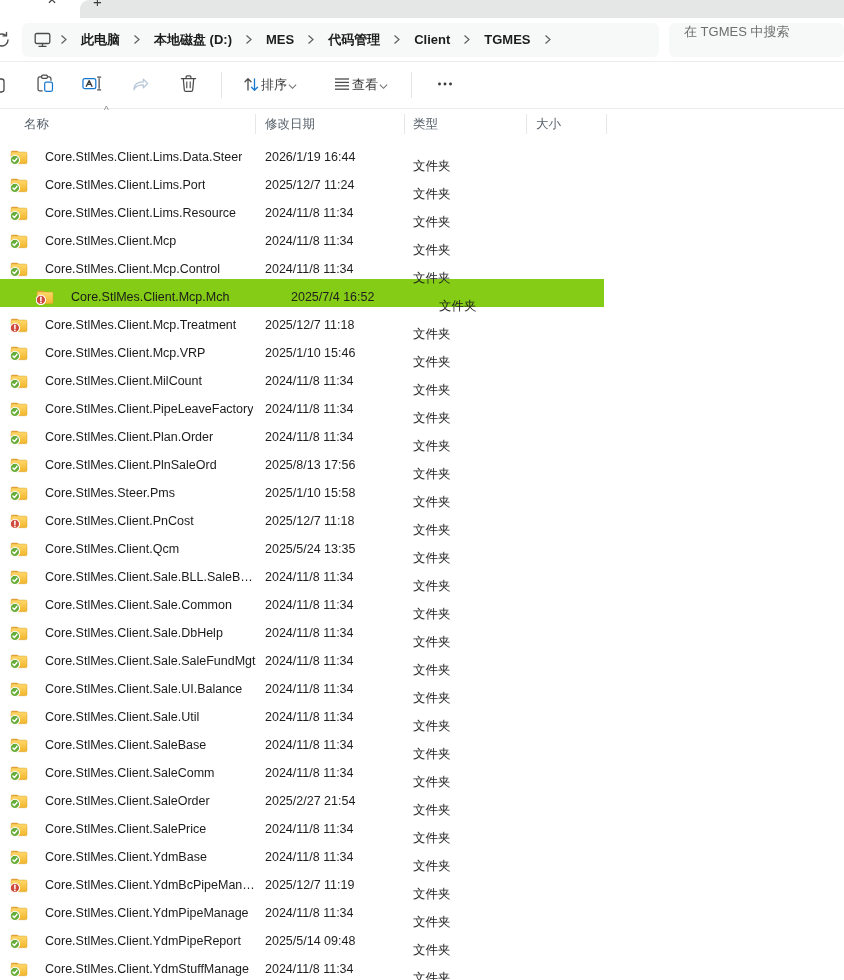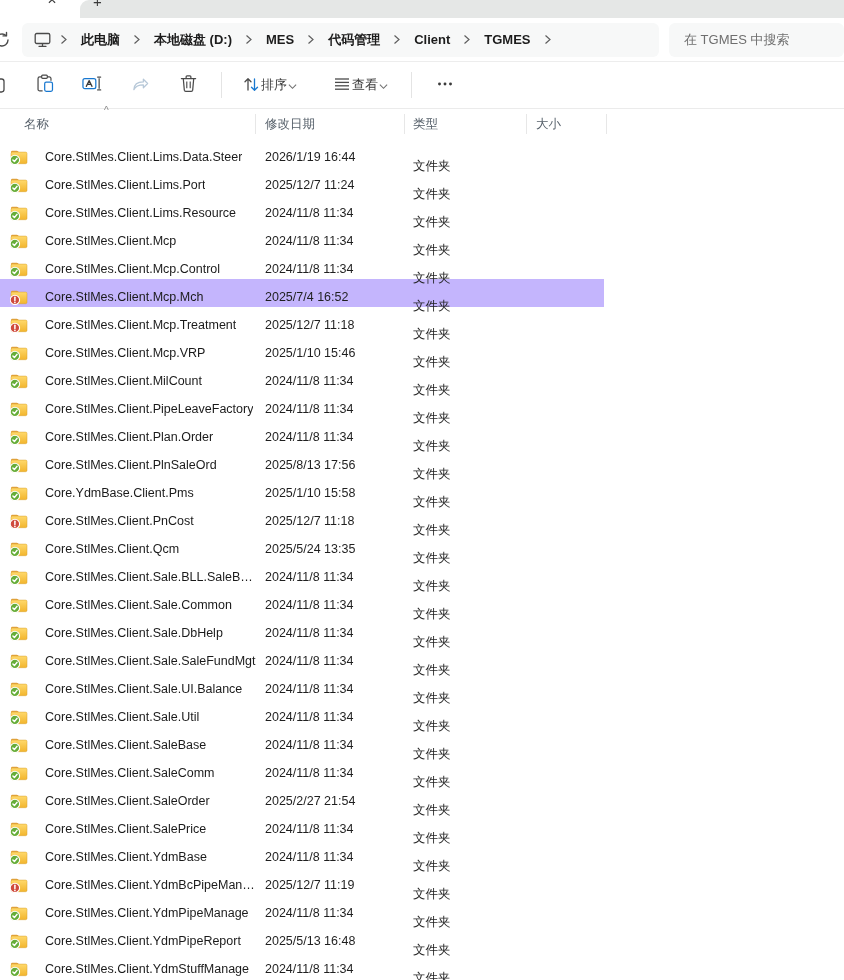--- a/index.html
+++ b/index.html
@@ -19,21 +19,21 @@
   .navbar { height:44px; display:flex; align-items:center; background:#fff;
             border-bottom:1px solid #ededed; padding-right:0; }
   .refresh-wrap { width:20px; margin-left:-7px; flex-shrink:0; display:flex; align-items:center; }
   .addressbar { margin-left:9px; width:637px; height:34px; background:#f7f8f8;
                 border-radius:6px; display:flex; align-items:center; padding:0 12px;
                 font-size:13px; color:#1c1c1c; flex-shrink:0; overflow:hidden; }
   .crumb { padding:0 6px; white-space:nowrap;font-weight:bold; }
   .crumb-sep { display:flex; align-items:center; margin:0 7px; }
   .pc-icon { display:flex; align-items:center; margin-right:2px; }
   .searchbox { margin-left:10px; flex:1; height:34px; background:#f7f8f8; border-radius:6px;
-               display:flex; align-items:center; padding:0 15px; font-size:13px; color:#6e6e6e;
+               display:flex; padding:0 15px; font-size:13px; color:#6e6e6e;
                white-space:nowrap; overflow:hidden; }
 
   
   .toolbar { height:47px; display:flex; align-items:center; background:#fff;
              border-bottom:1px solid #ebebeb; }
   .tb-btn { width:40px; height:34px; display:flex; align-items:center; justify-content:center;
             background:none; border:none; border-radius:5px; margin:0 4px; cursor:default; flex-shrink:0; }
   .tb-btn.cut-off { margin-left:-24px; }
   .tb-sep { width:1px; height:26px; background:#e4e4e4; margin:0 9px; flex-shrink:0; }
   .tb-drop { display:flex; align-items:center; gap:1px; padding:0 11px; height:34px;
@@ -47,21 +47,21 @@
   .hcell::after { content:''; position:absolute; right:0; top:5px; bottom:5px; width:1px; background:#e7e7e7; }
   .hcell.c-name  { padding-left:24px;font-family:Liberation Serif, serif; }
   .hcell.c-date  { padding-left:9px; }
   .hcell.c-type  { padding-left:8px; }
   .hcell.c-size  { padding-left:9px; }
   .sort-caret { position:absolute; left:104px; top:-4px; font-size:10px; color:#8a8a8a; }
 
   
   .row { display:grid; grid-template-columns:256px 149px 122px 77px; width:604px; height:28px;
          align-items:center; font-size:12.5px; color:#1b1b1b; cursor:default; }
-  .row.selected { background:#c4b5fd; }
+  .row.selected { background:#84cc16;padding-left:26px; }
   .cell-name { display:flex; align-items:center; gap:17px; padding-left:10px;
                overflow:hidden; white-space:nowrap; }
   .cell-name svg { flex-shrink:0; }
   .cell-name span { overflow:hidden; text-overflow:ellipsis; }
   .cell-date { padding-left:9px; color:#1f1f1f; white-space:nowrap; }
   .cell-type { padding-left:8px; color:#1f1f1f; white-space:nowrap;margin-top:19px; }
   .hidden-defs { position:absolute; width:0; height:0; overflow:hidden; }
 </style>
 </head>
 <body>
@@ -413,21 +413,21 @@
         <div class="cell-date">2025/8/13 17:56</div>
         <div class="cell-type">文件夹</div>
         <div class="cell-size"></div>
       </div>
       <div class="row">
         <div class="cell-name">
           <svg width="18" height="16" viewBox="0 0 18 16">
             <use href="#sym-folder"></use>
             <use href="#sym-badge-green"></use>
           </svg>
-          <span>Core.YdmBase.Client.Pms</span>
+          <span>Core.StlMes.Steer.Pms</span>
         </div>
         <div class="cell-date">2025/1/10 15:58</div>
         <div class="cell-type">文件夹</div>
         <div class="cell-size"></div>
       </div>
       <div class="row">
         <div class="cell-name">
           <svg width="18" height="16" viewBox="0 0 18 16">
             <use href="#sym-folder"></use>
             <use href="#sym-badge-red"></use>
@@ -607,21 +607,21 @@
         <div class="cell-size"></div>
       </div>
       <div class="row">
         <div class="cell-name">
           <svg width="18" height="16" viewBox="0 0 18 16">
             <use href="#sym-folder"></use>
             <use href="#sym-badge-green"></use>
           </svg>
           <span>Core.StlMes.Client.YdmPipeReport</span>
         </div>
-        <div class="cell-date">2025/5/13 16:48</div>
+        <div class="cell-date">2025/5/14 09:48</div>
         <div class="cell-type">文件夹</div>
         <div class="cell-size"></div>
       </div>
       <div class="row">
         <div class="cell-name">
           <svg width="18" height="16" viewBox="0 0 18 16">
             <use href="#sym-folder"></use>
             <use href="#sym-badge-green"></use>
           </svg>
           <span>Core.StlMes.Client.YdmStuffManage</span>

